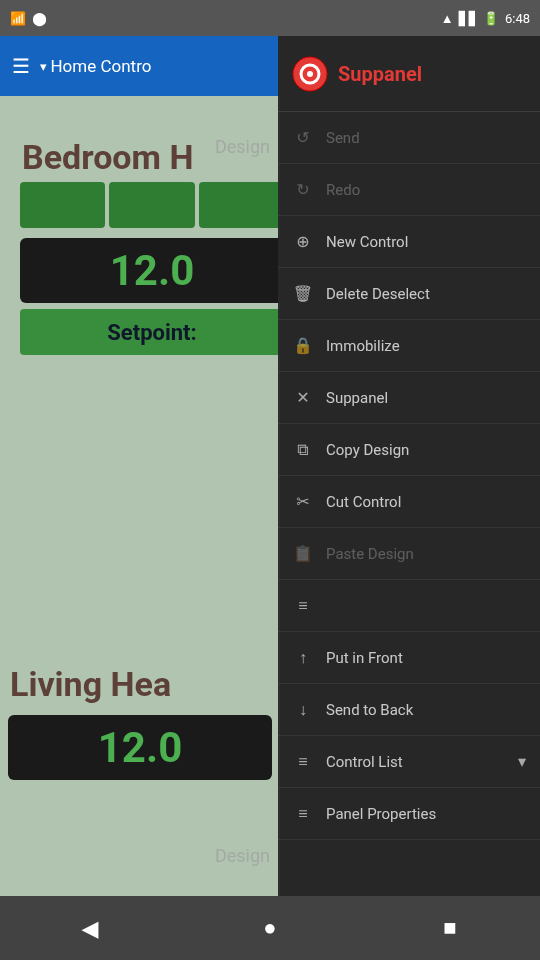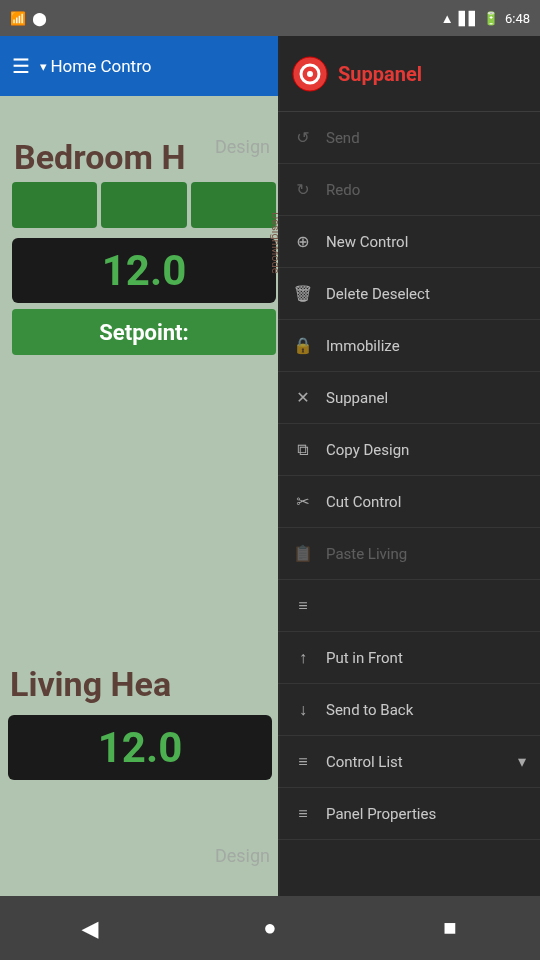--- a/index.html
+++ b/index.html
@@ -76,21 +76,21 @@
       right: 10px;
       color: #9E9E9E;
       font-size: 18px;
       opacity: 0.7;
     }
 
     
     .bedroom-section {
       position: absolute;
       top: 96px;
-      left: 4px;
+      left: 12px;
       width: 280px;
     }
     .bedroom-title {
       color: #5D4037;
       font-size: 34px;
       font-weight: bold;
       padding: 5px 10px;
     }
     .control-box {
       margin: 6px 8px;
@@ -257,21 +257,21 @@
     .setpoint-btn {
       margin: 4px 8px;
       background: #388E3C;
       border-radius: 4px;
       height: 46px;
       display: flex;
       align-items: center;
       justify-content: center;
     }
     .setpoint-label {
-      color: #ffffff;
+      color: #0f172a;
       font-size: 22px;
       font-weight: bold;
     }
   </style>
 </head>
 <body>
 
 <div class="status-bar">
   <div class="status-left">
     <span>📶</span>
@@ -364,21 +364,21 @@
       <div class="menu-item">
         <span class="menu-item-icon">⧉</span>
         <span class="menu-item-label">Copy Design</span>
       </div>
       <div class="menu-item">
         <span class="menu-item-icon">✂</span>
         <span class="menu-item-label">Cut Control</span>
       </div>
       <div class="menu-item disabled">
         <span class="menu-item-icon">📋</span>
-        <span class="menu-item-label">Paste Living</span>
+        <span class="menu-item-label">Paste Design</span>
       </div>
       <div class="menu-item">
         <span class="menu-item-icon">≡</span>
       </div>
       <div class="menu-item">
         <span class="menu-item-icon">↑</span>
         <span class="menu-item-label">Put in Front</span>
       </div>
       <div class="menu-item">
         <span class="menu-item-icon">↓</span>

